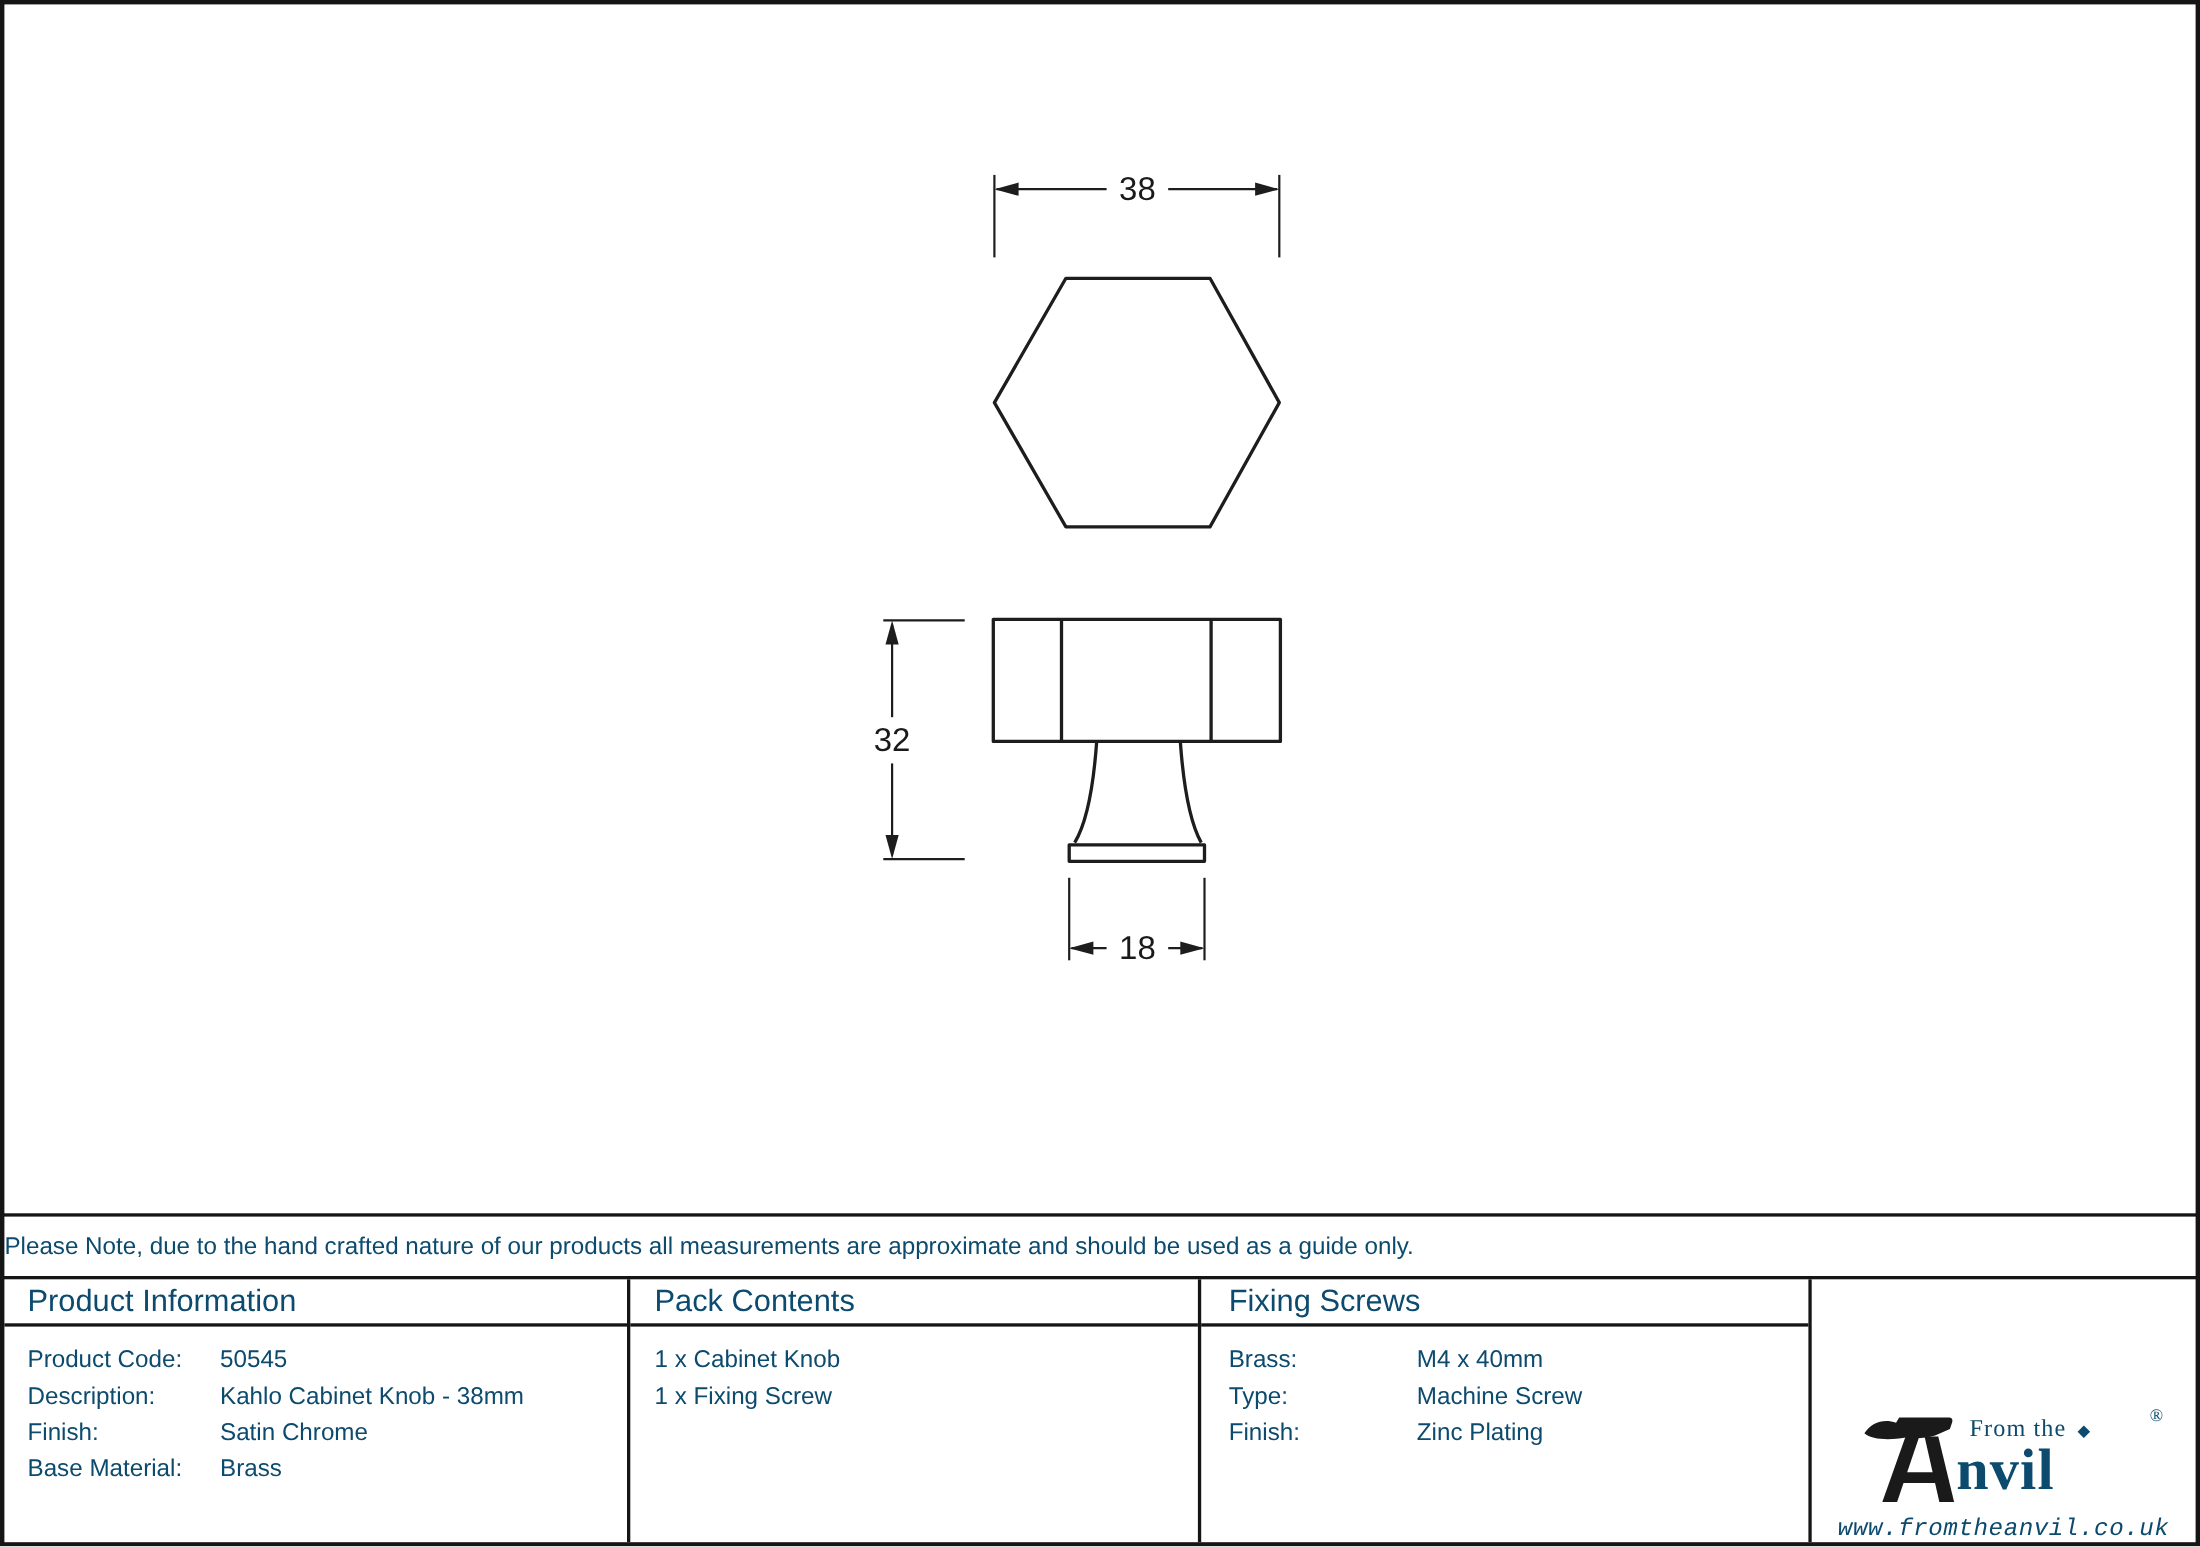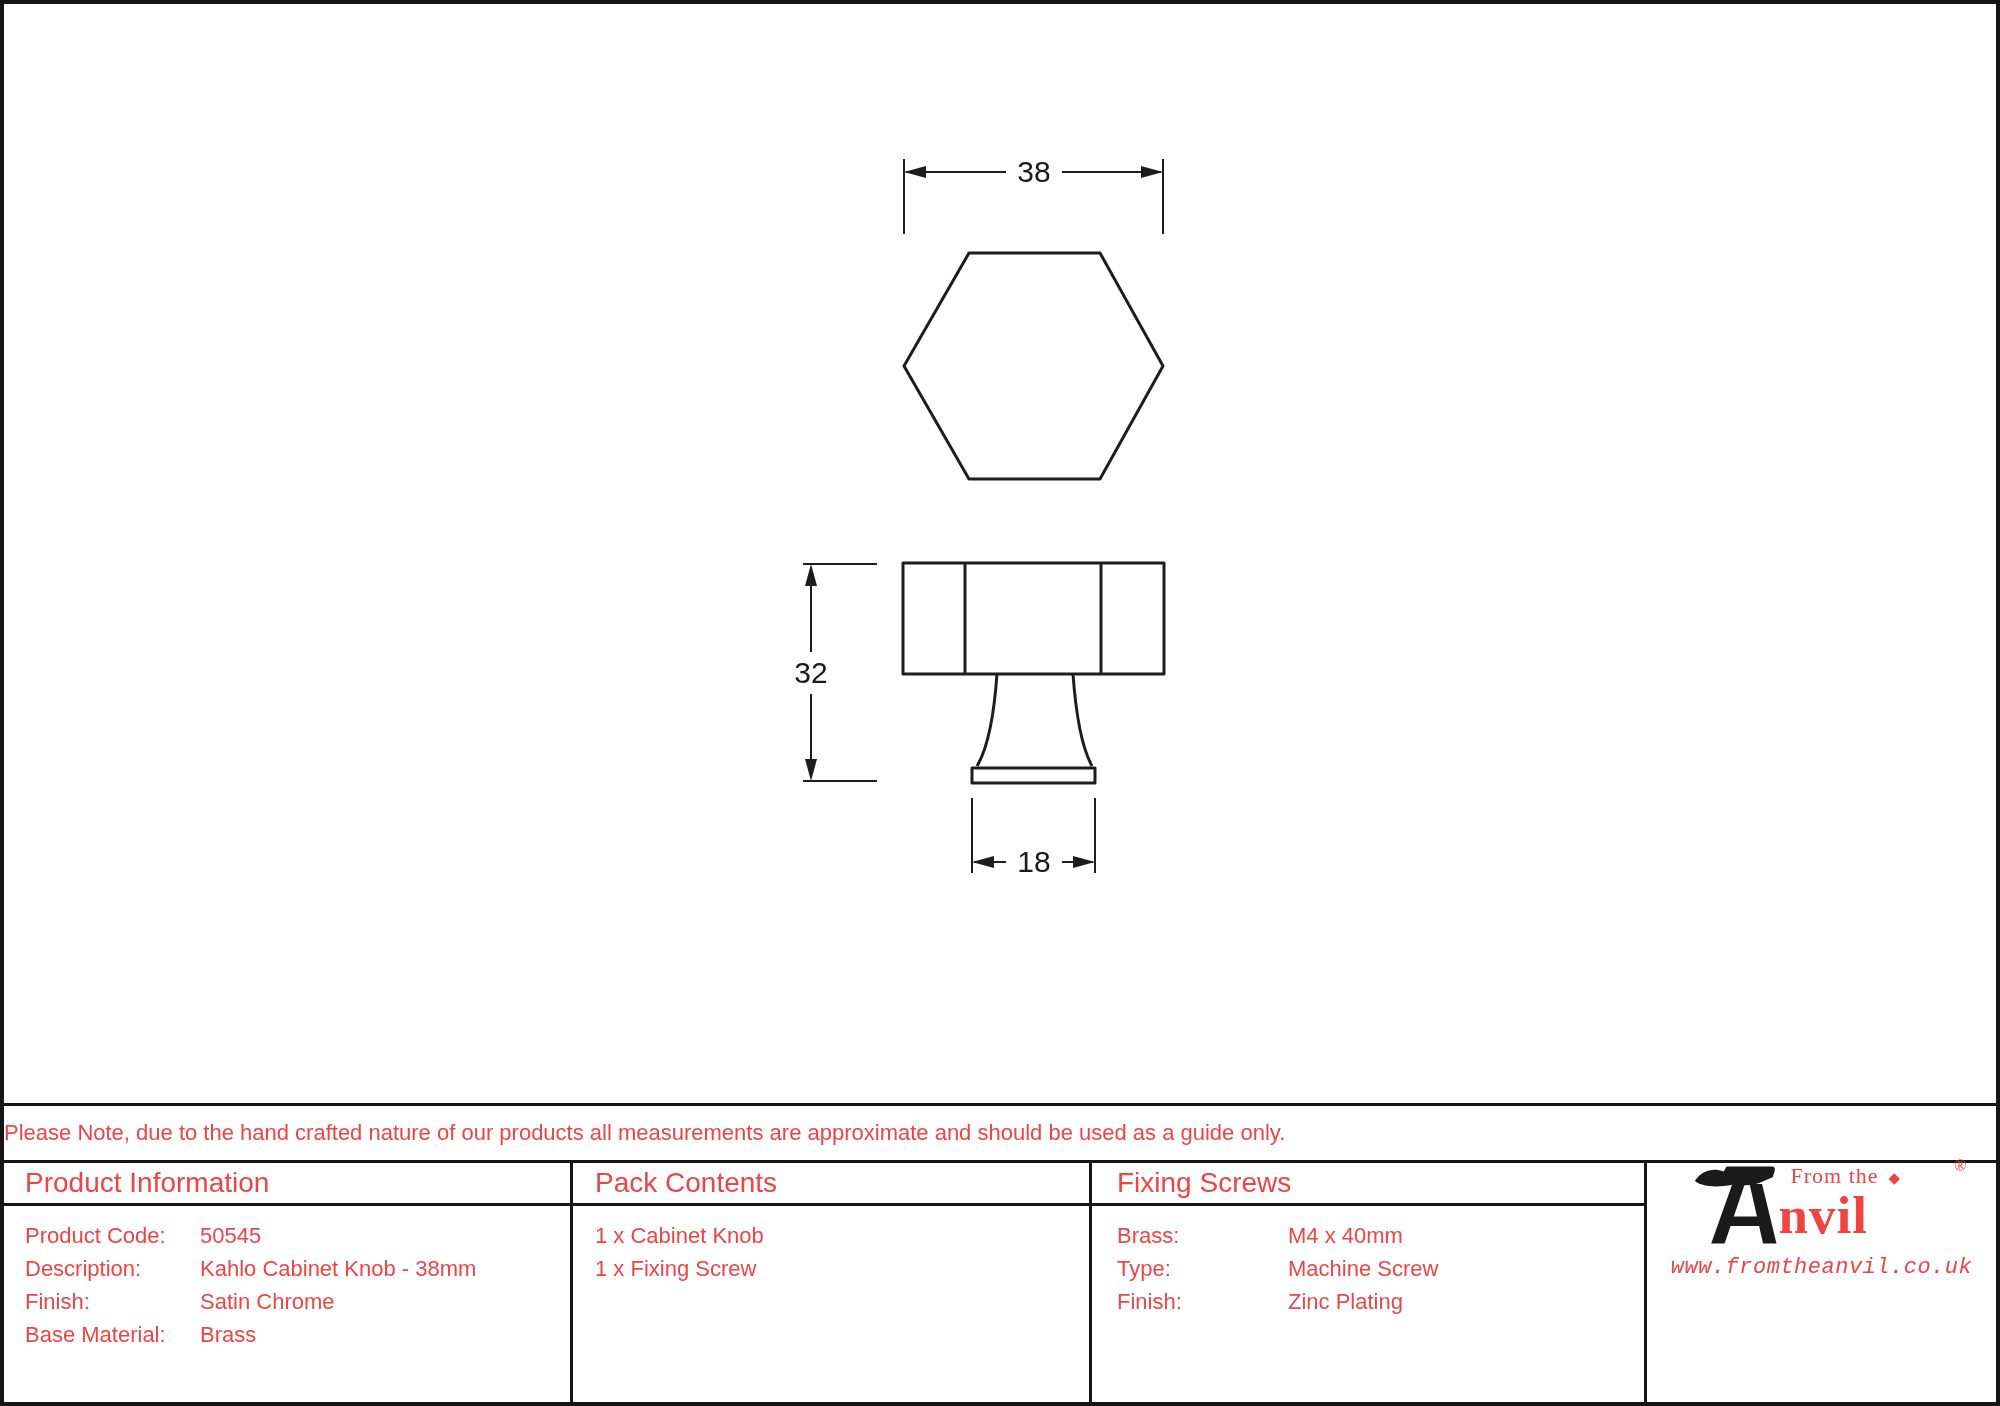--- a/index.html
+++ b/index.html
@@ -1,42 +1,42 @@
 <!DOCTYPE html>
 <html><head>
 <meta charset="utf-8">
 <style>
   html,body{margin:0;padding:0;background:#fff;}
   .page{
     position:relative;
     width:2000px;height:1406px;
     background:#fff;
     font-family:"Liberation Sans","DejaVu Sans",sans-serif;
-    color:#ef4444;
+    color:#0c4a6e;
     overflow:hidden;
   }
   .frame{position:absolute;inset:0;border:4px solid #151515;pointer-events:none;}
   .drawing{position:absolute;left:0;top:0;width:2000px;height:1103px;}
 
   .note-row{
     position:absolute;left:0;right:0;top:1103px;height:60px;
     border-top:3px solid #151515;border-bottom:3px solid #151515;
     display:flex;align-items:center;
     padding-left:4px;font-size:22px;box-sizing:border-box;
   }
 
   .spec-table{
     position:absolute;left:4px;right:4px;top:1163px;height:239px;
     display:flex;flex-direction:row;box-sizing:border-box;
   }
   .col{box-sizing:border-box;height:100%;}
   .col-product{width:569px;border-right:3px solid #151515;}
   .col-pack{width:519px;border-right:3px solid #151515;}
   .col-fixing{width:555px;border-right:3px solid #151515;}
-  .col-logo{flex:1;display:flex;align-items:flex-start;justify-content:center;}
+  .col-logo{flex:1;display:flex;align-items:flex-end;justify-content:center;}
   .col-header{
     height:43px;border-bottom:3px solid #151515;
     display:flex;align-items:center;font-size:28px;box-sizing:border-box;
   }
   .col-product .col-header{padding-left:21px;}
   .col-pack .col-header{padding-left:22px;}
   .col-fixing .col-header{padding-left:25px;}
   .col-body{margin-top:13px;font-size:22px;}
   .col-product .col-body{padding-left:21px;}
   .col-pack .col-body{padding-left:22px;}

